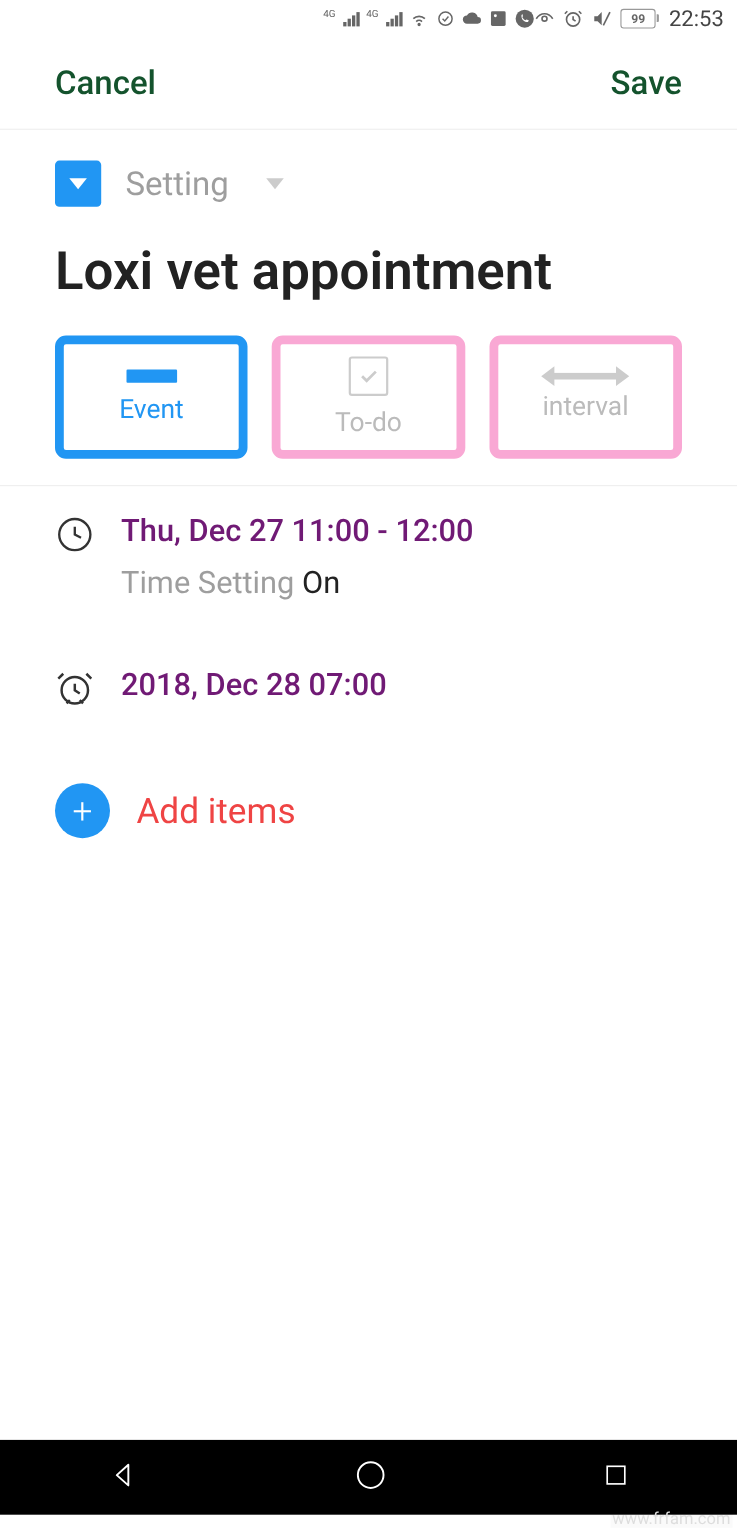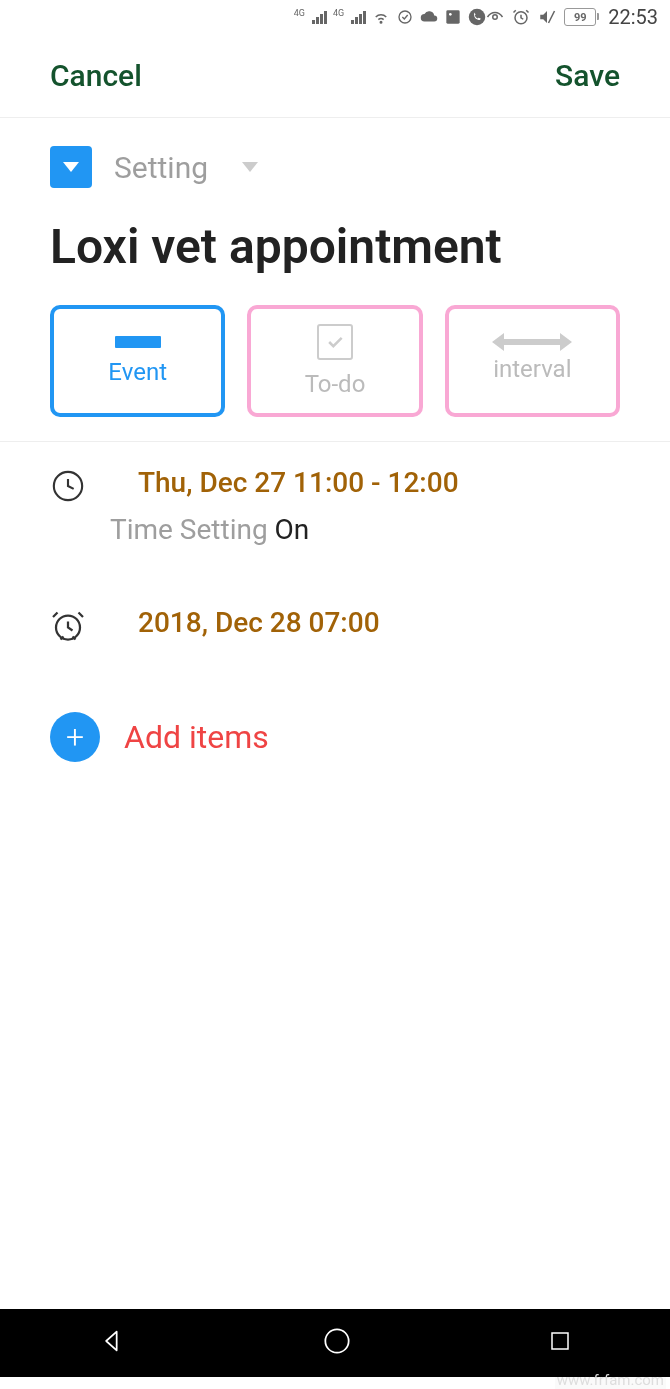--- a/index.html
+++ b/index.html
@@ -115,21 +115,21 @@
   }
 
   .type-tabs {
     display: flex;
     gap: 22px;
     padding: 20px 50px 24px 50px;
     border-bottom: 1px solid #eee;
   }
   .type-tab {
     flex: 1;
-    border: 4px solid #f9a8d4;
+    border: 8px solid #f9a8d4;
     border-radius: 10px;
     height: 112px;
     display: flex;
     flex-direction: column;
     align-items: center;
     justify-content: center;
     gap: 10px;
     color: #bbb;
     font-size: 24px;
   }
@@ -180,23 +180,22 @@
     height: 36px;
     flex-shrink: 0;
     display: flex;
     align-items: center;
     justify-content: center;
     margin-top: 2px;
   }
   .row-content { flex: 1; }
   .row-main {
     font-size: 28px;
-    color: #a16207;
+    color: #701a75;
     font-weight: 500;
-    margin-left: 28px;
   }
   .row-sub {
     font-size: 28px;
     color: #9e9e9e;
     margin-top: 14px;
   }
   .row-sub .on { color: #222; }
 
   .add-row {
     display: flex;

